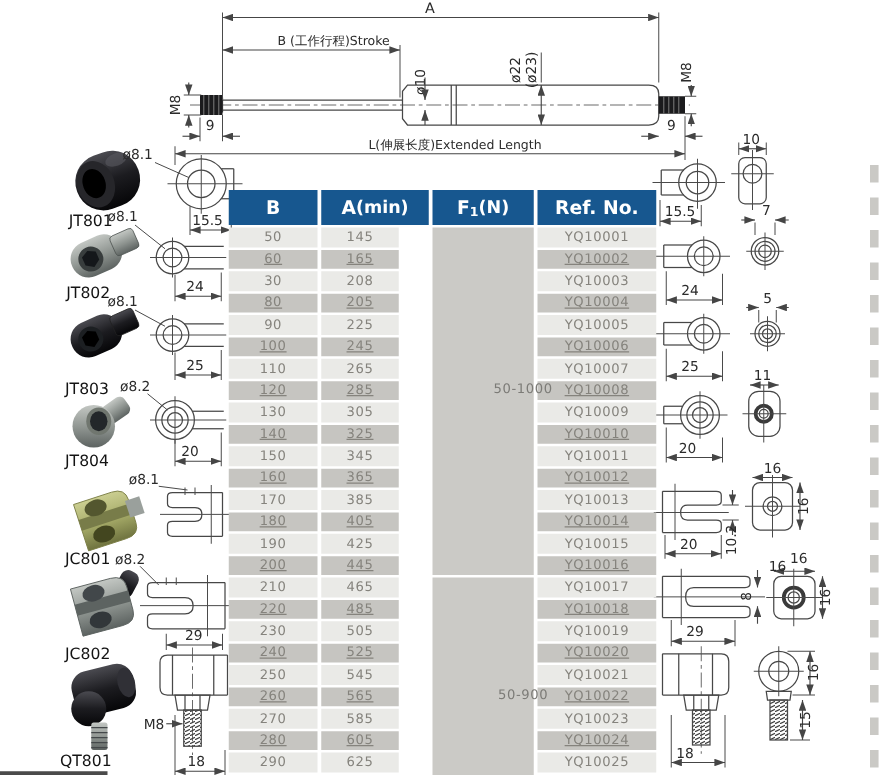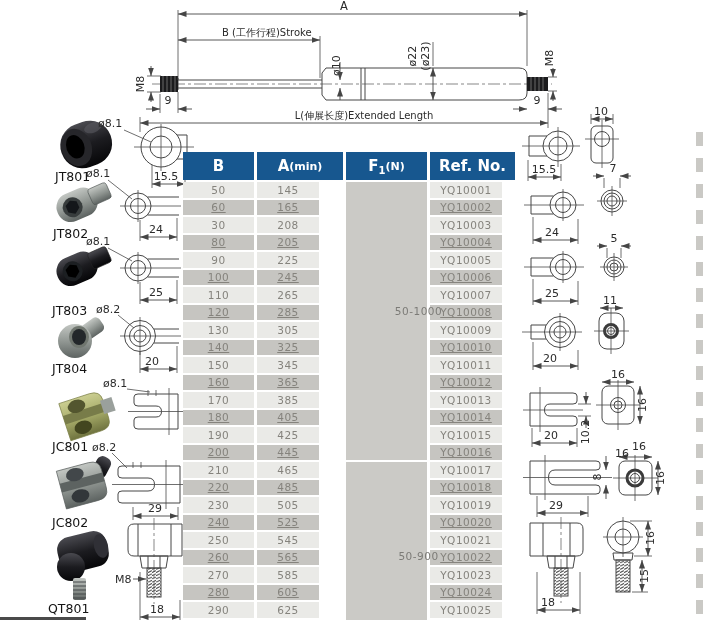--- a/index.html
+++ b/index.html
@@ -16,21 +16,21 @@
 
 #gtable{position:absolute;left:183px;top:152px;width:342px;height:466px;}
 .hcell{position:absolute;top:0;height:28px;background:var(--header-bg,#17578f);color:#fff;display:flex;align-items:center;justify-content:center;font-weight:bold;font-size:15px;}
 .col{position:absolute;top:30px;}
 .cell{height:15.5px;margin-bottom:2px;display:flex;align-items:center;justify-content:center;font-size:10.5px;letter-spacing:.5px;color:#85837d;}
 .cell.light{background:var(--row-light,#eaeae7);}
 .cell.dark{background:var(--row-dark,#c6c5c1);text-decoration:underline;}
 .fblock{position:absolute;left:0;width:81px;background:var(--force-bg,#cbcac6);}
 .flabel{position:absolute;width:100%;text-align:center;font-size:10.5px;letter-spacing:.5px;color:#7c7b77;margin-left:32px;}
 .sub{font-size:10px;font-weight:bold;}
-.subsm{font-size:11px;font-weight:bold;}
+.subsm{font-size:14px;font-weight:bold;}
 </style>
 </head>
 <body style="--header-bg: #17578f; --row-light: #eaeae7; --row-dark: #c6c5c1; --force-bg: #cbcac6;">
 
 <svg id="draw" width="703" height="620" viewBox="0 0 703 620">
 <defs>
   <marker id="ar" markerWidth="9" markerHeight="6" refX="8.5" refY="3" orient="auto-start-reverse" markerUnits="userSpaceOnUse">
     <path d="M0,0 L8.5,3 L0,6 Z" fill="#454545"></path>
   </marker>
   <linearGradient id="gB" x1="0" y1="0" x2="0" y2="1">
@@ -481,21 +481,21 @@
     </div>
   <div class="hcell" style="left:74px;width:86px">
       <span>A</span>
       <span class="subsm">(min)</span>
     </div>
   <div class="hcell" style="left:163px;width:81px">
       <span>F</span>
       <span class="sub" style="align-self:flex-end;padding-bottom:4px">1</span>
       <span class="subsm">(N)</span>
     </div>
-  <div class="hcell" style="left:247px;width:85px">
+  <div class="hcell" style="left:247px;width:95px">
       <span>Ref. No.</span>
     </div>
   <div class="col" style="left:0;width:71px" id="col-b">
       <div class="cell light">50</div>
       <div class="cell dark">60</div>
       <div class="cell light">30</div>
       <div class="cell dark">80</div>
       <div class="cell light">90</div>
       <div class="cell dark">100</div>
       <div class="cell light">110</div>
@@ -538,21 +538,21 @@
       <div class="cell light">465</div>
       <div class="cell dark">485</div>
       <div class="cell light">505</div>
       <div class="cell dark">525</div>
       <div class="cell light">545</div>
       <div class="cell dark">565</div>
       <div class="cell light">585</div>
       <div class="cell dark">605</div>
       <div class="cell light">625</div>
     </div>
-  <div class="col" style="left:247px;width:72px" id="col-ref">
+  <div class="col" style="left:247px;width:95px" id="col-ref">
       <div class="cell light">YQ10001</div>
       <div class="cell dark">YQ10002</div>
       <div class="cell light">YQ10003</div>
       <div class="cell dark">YQ10004</div>
       <div class="cell light">YQ10005</div>
       <div class="cell dark">YQ10006</div>
       <div class="cell light">YQ10007</div>
       <div class="cell dark">YQ10008</div>
       <div class="cell light">YQ10009</div>
       <div class="cell dark">YQ10010</div>

